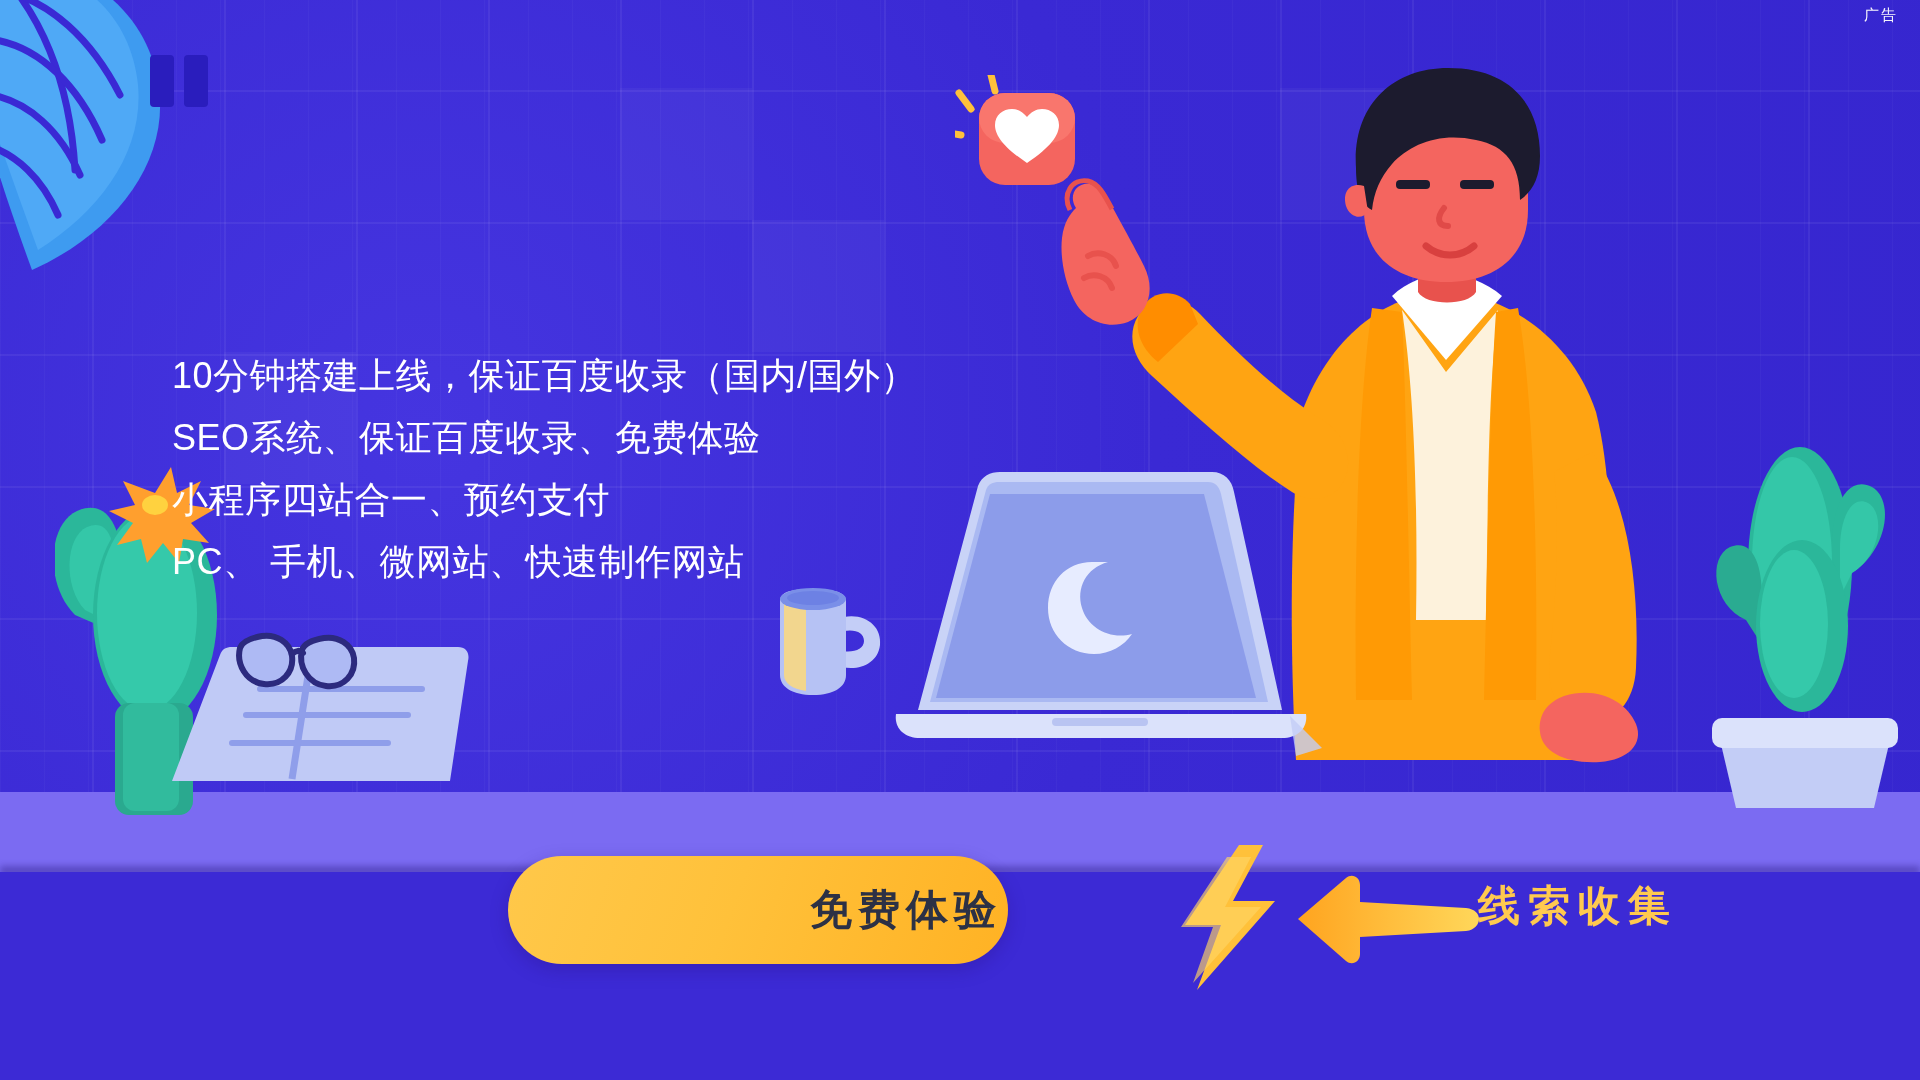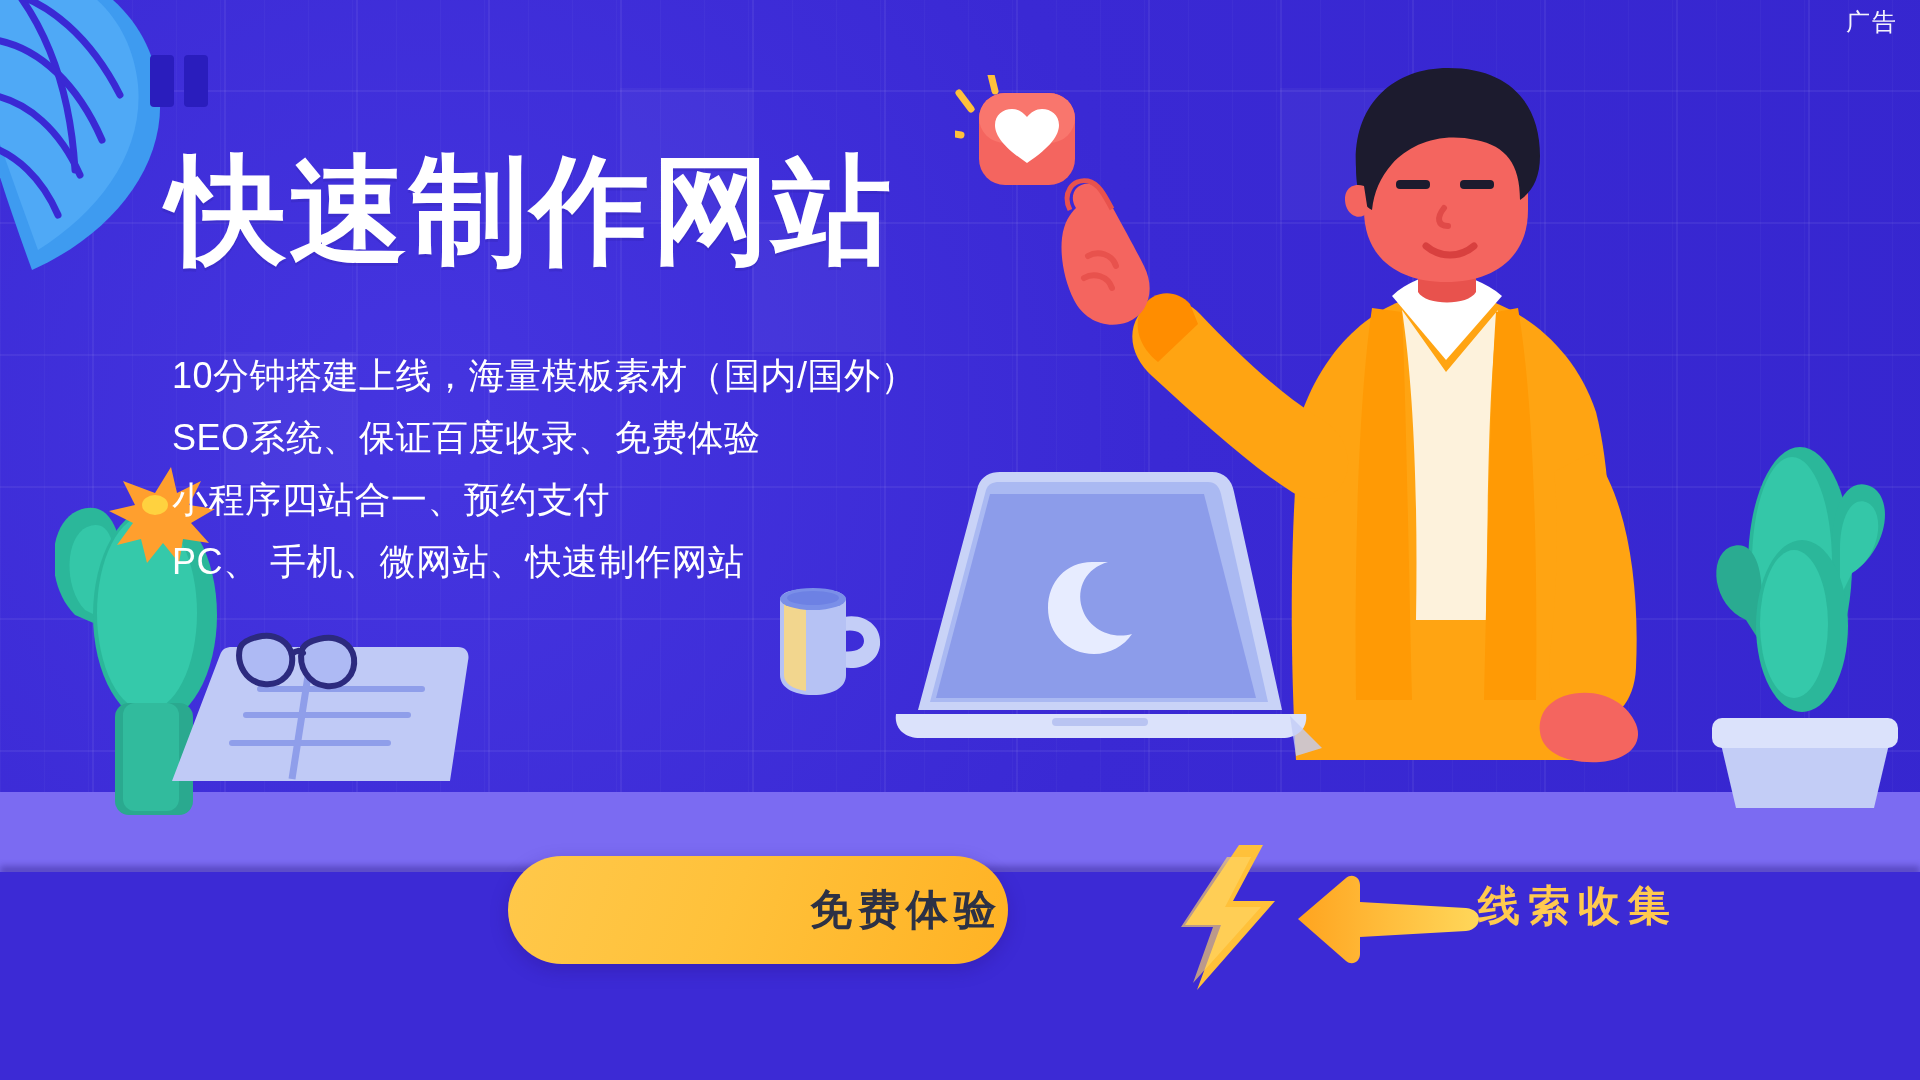--- a/index.html
+++ b/index.html
@@ -166,21 +166,21 @@
     letter-spacing: 8px;
     white-space: nowrap;
   }
 
   
   .ad-label {
     position: absolute;
     right: 22px;
     top: 6px;
     color: #ffffff;
-    font-size: 24px;
+    font-size: 15px;
     letter-spacing: 2px;
     opacity: 0.95;
   }
 
   
   .illus { position: absolute; }
   .person  { left: 1040px; top: 60px;  width: 640px; height: 760px; }
   .laptop  { left: 860px;  top: 470px; width: 480px; height: 340px; }
   .mug     { left: 770px;  top: 575px; width: 115px; height: 125px; }
   .like-badge { left: 955px; top: 75px; width: 150px; height: 130px; }
@@ -322,24 +322,23 @@
     <path d="M60 34 C64 30 68 30 71 33" fill="none" stroke="#2c2a7e" stroke-width="6" stroke-linecap="round"></path>
   </svg>
 
   <svg class="illus plant-pot" viewBox="0 0 230 270">
     <ellipse cx="112" cy="86" rx="46" ry="86" fill="#2bb79a"></ellipse>
     <ellipse cx="104" cy="84" rx="34" ry="74" fill="#35c9aa"></ellipse>
     <path d="M30 200 L200 200 L184 268 L46 268 Z" fill="#c3cdf6"></path>
     <rect x="22" y="178" width="186" height="30" rx="10" fill="#dbe2fb"></rect>
   </svg>
 
-  <div class="headline">快速制作网站</div>
 
   <div class="bullets">
-    <div class="bullet-line">10分钟搭建上线，海量模板素材（国内/国外）</div>
+    <div class="bullet-line">10分钟搭建上线，保证百度收录（国内/国外）</div>
     <div class="bullet-line">SEO系统、保证百度收录、免费体验</div>
     <div class="bullet-line">小程序四站合一、预约支付</div>
     <div class="bullet-line">PC、 手机、微网站、快速制作网站</div>
   </div>
 
   <button class="cta-button">免费体验</button>
 
   <svg class="bolt" viewBox="0 0 110 145">
     <path d="M64 0 L10 80 L46 80 L22 145 L100 56 L58 56 L88 0 Z" fill="#ffc13a"></path>
     <path d="M52 12 L6 82 L38 82 L18 138 L86 62 L50 62 L76 12 Z" fill="#ffd564" opacity="0.65"></path>

